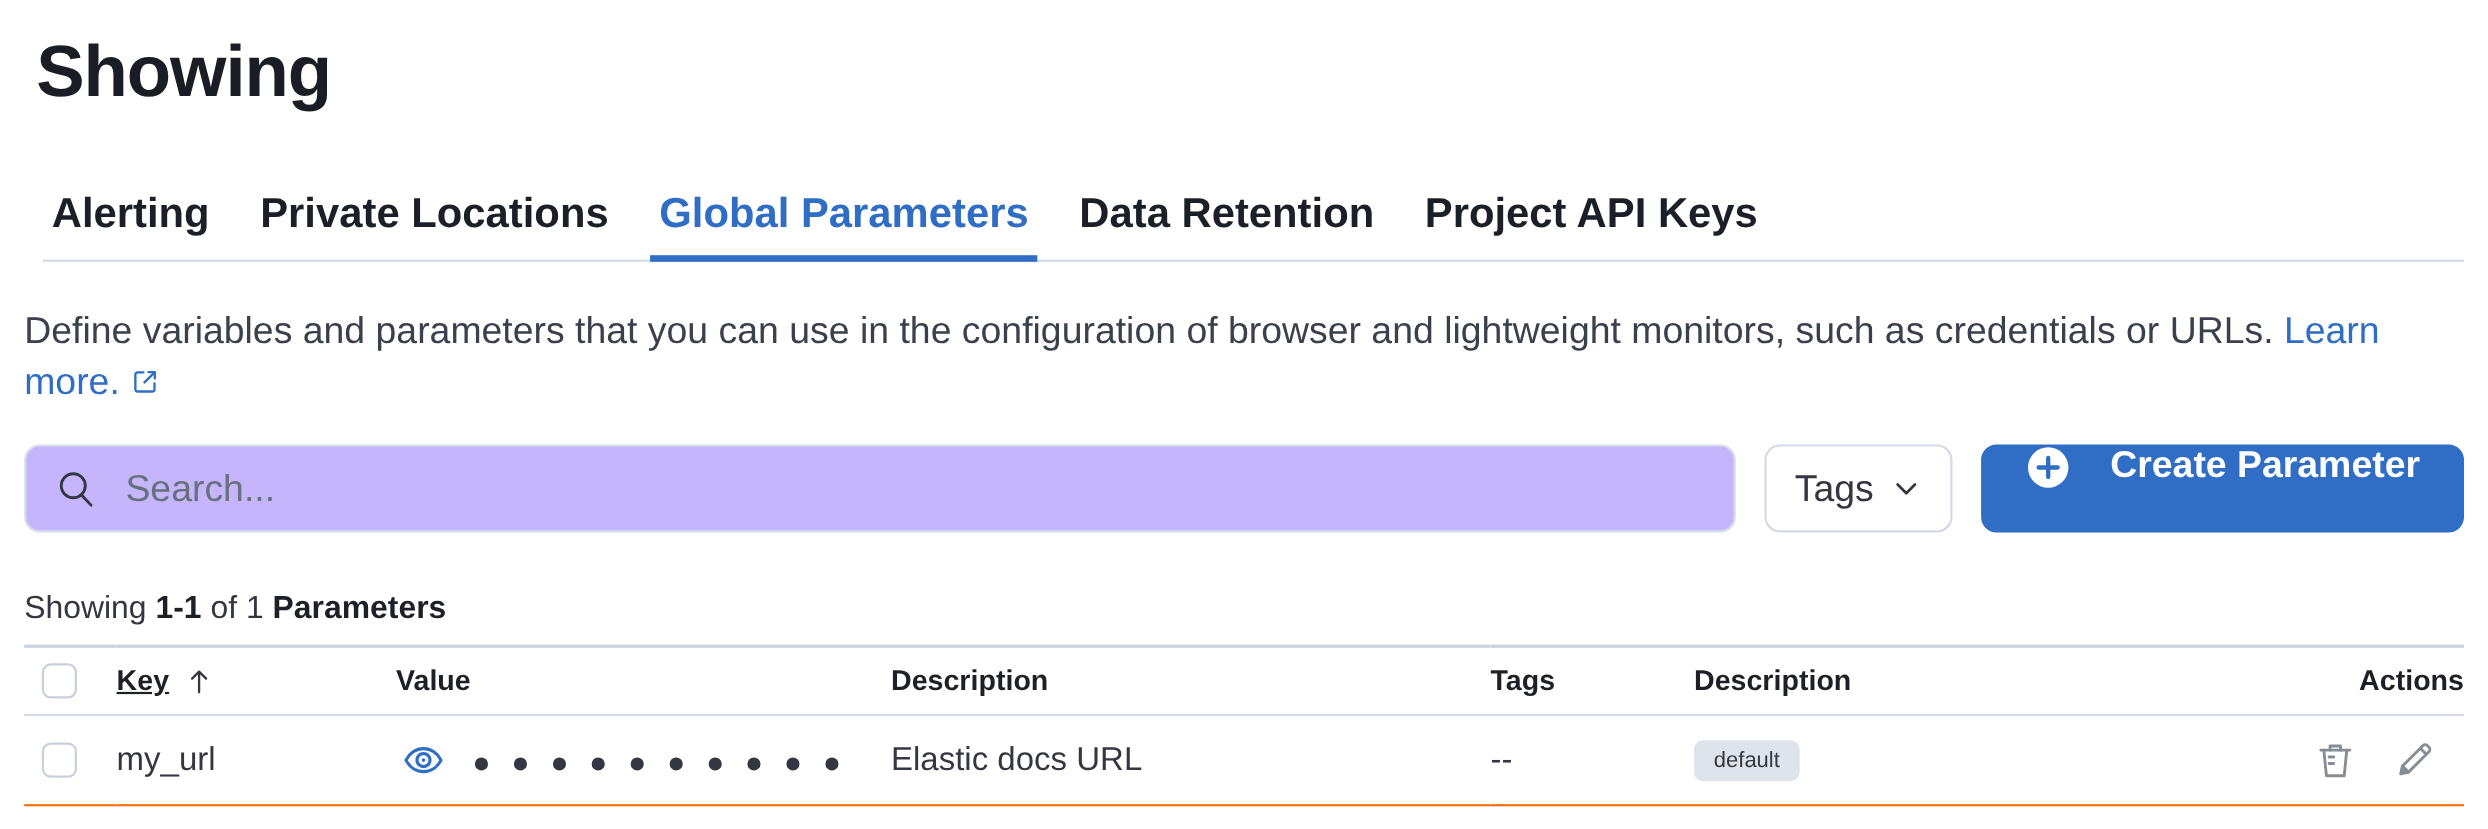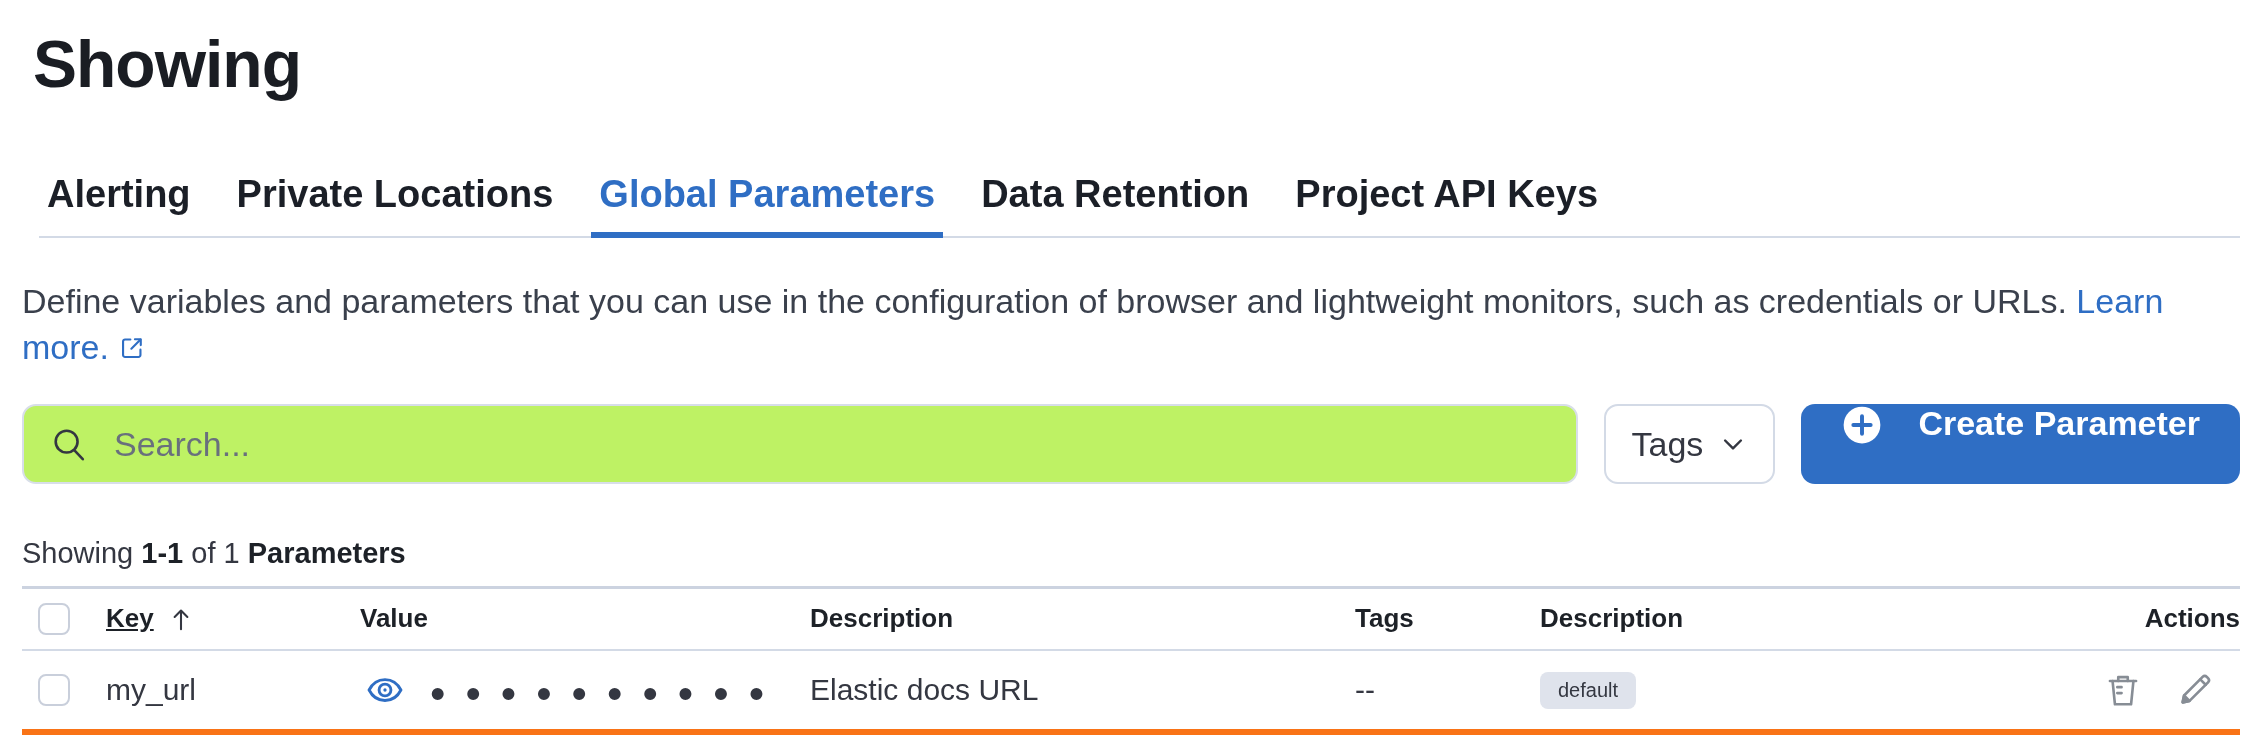--- a/index.html
+++ b/index.html
@@ -41,21 +41,21 @@
     font-size: 34px; line-height: 46px; color: #3a404c;
   }
   .description a { color: #2f6ec4; text-decoration: none; }
   .ext-icon { display: inline-block; vertical-align: -2px; margin-left: 10px; }
 
   
   .toolbar { margin-top: 32px; display: flex; align-items: center; gap: 26px; }
   .search-box {
     flex: 1; height: 80px;
     display: flex; align-items: center;
-    background: #bef264; border: 2px solid #d8dee9; border-radius: 14px;
+    background: #c4b5fd; border: 2px solid #d8dee9; border-radius: 14px;
   }
   .search-box .icon { margin: 0 26px 0 26px; display: flex; }
   .search-box input {
     flex: 1; border: none; outline: none; background: transparent;
     font-family: inherit; font-size: 34px; color: #343741; height: 100%;
   }
   .search-box input::placeholder { color: #69707d; opacity: 1; }
 
   .tags-btn {
     height: 80px; padding: 0 26px;
@@ -71,21 +71,21 @@
     white-space: nowrap;
   }
 
   
   .summary { margin-top: 52px; font-size: 29px; line-height: 34px; color: #343741; }
   .summary b { font-weight: 700; color: #1d2127; }
 
   
   table { width: 2218px; margin-top: 16px; border-collapse: collapse; table-layout: fixed; }
   thead tr { border-top: 3px solid #ccd3e0; border-bottom: 2px solid #d3dae6; }
-  tbody tr { border-bottom: 6px solid #f97316; }
+  tbody tr { border-bottom: 2px solid #f97316; }
   th {
     height: 62px; text-align: left; vertical-align: middle;
     font-size: 26px; font-weight: 700; color: #1d2127; padding: 0;
   }
   td { height: 82px; vertical-align: middle; font-size: 30px; color: #343741; padding: 0; }
   .col-check { width: 84px; }
   .col-key { width: 254px; }
   .col-value { width: 450px; }
   .col-desc { width: 545px; }
   .col-tags { width: 185px; }

